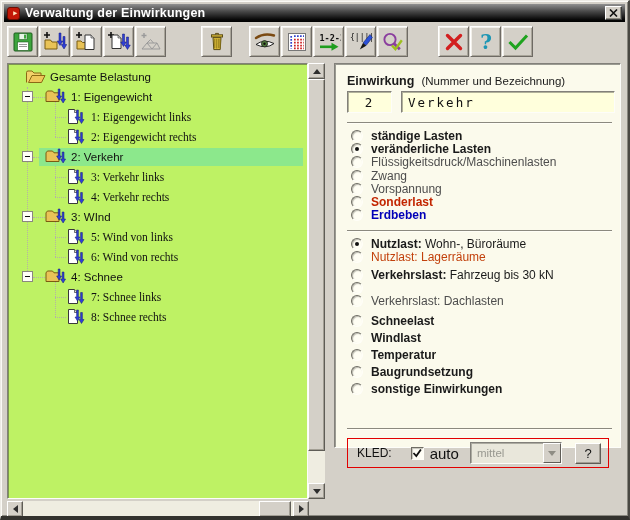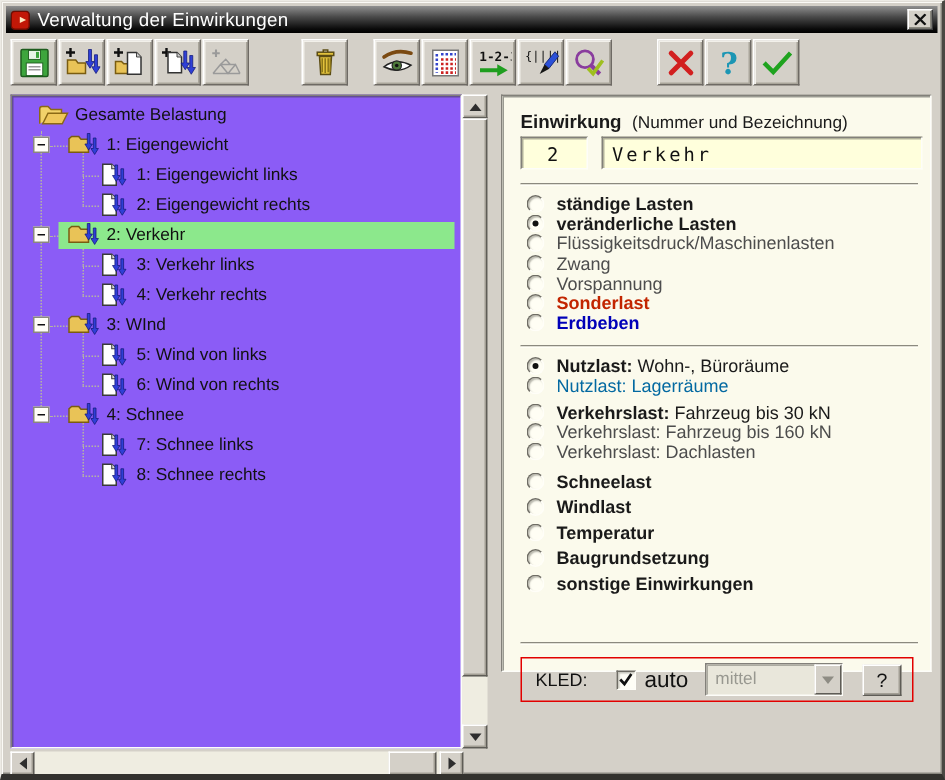--- a/index.html
+++ b/index.html
@@ -7,44 +7,44 @@
   #stage{position:relative;width:630px;height:520px;font-family:"Liberation Sans",sans-serif;
     background:#D4D0C8;border-top:1px solid #EDEBE5;border-left:1px solid #EDEBE5;
     border-right:2px solid #4a4843;border-bottom:4px solid #33322e;
     box-shadow:inset 1px 1px 0 #fbfaf6, inset -1px -1px 0 #8a8880;overflow:hidden;}
 
   
   #titlebar{position:absolute;left:3px;top:3px;right:3px;height:18px;
     background:linear-gradient(#909090,#4a4a4a 40%,#0a0a0a 85%,#000);
     display:flex;align-items:center;padding:0 3px;}
   #title-icon{width:13px;height:13px;flex:none;margin-right:5px;}
-  #title-text{color:#fff;font-size:12.5px;font-weight:normal;letter-spacing:.2px;white-space:nowrap;}
+  #title-text{color:#fff;font-size:12.5px;font-weight:bold;letter-spacing:.2px;white-space:nowrap;}
   #close-btn{margin-left:auto;width:17px;height:14px;background:#D4D0C8;
     border:1px solid;border-color:#fff #3c3c3c #3c3c3c #fff;
     box-shadow:inset -1px -1px 0 #8a887e;display:grid;place-items:center;cursor:default;}
 
   
   .tbtn{position:absolute;top:25px;width:31px;height:31px;background:#D4D0C8;
     border:1px solid;border-color:#FFFFFF #6e6a64 #6e6a64 #FFFFFF;
     box-shadow:inset 1px 1px 0 #f2f0ea, inset -1px -1px 0 #a9a59a;
     display:grid;place-items:center;}
   .tbtn svg{display:block;}
 
   
   #tree-panel{position:absolute;left:6px;top:62px;width:301px;height:436px;
-    background:#8b5cf6;border:1px solid;border-color:#82807a #fdfdf9 #fdfdf9 #82807a;
+    background:#bef264;border:1px solid;border-color:#82807a #fdfdf9 #fdfdf9 #82807a;
     box-shadow:inset 1px 1px 0 rgba(60,60,55,.5);}
   #tree-rows{position:absolute;inset:1px;overflow:hidden;padding-top:2px;}
   #tree-main-line{position:absolute;left:18px;top:22px;height:192px;width:0;
     border-left:1px dotted #b5b3a3;}
   .trow{position:relative;height:20px;display:flex;align-items:center;
     font-size:11.5px;color:#111;white-space:nowrap;}
   .trow.root{padding-left:16px;}
   .trow.folder{padding-left:36px;}
-  .trow.leaf{padding-left:58px;}
+  .trow.leaf{padding-left:58px;font-family:Liberation Serif, serif;}
   .trow .tlabel{position:relative;z-index:2;padding:1px 4px 1px 1px;margin-left:3px;}
   .trow .ticon{position:relative;z-index:2;flex:none;}
   .trow.folder::before{content:"";position:absolute;left:24px;top:10px;width:12px;
     border-top:1px dotted #b5b3a3;}
   .trow.leaf::before{content:"";position:absolute;left:46px;top:10px;width:11px;
     border-top:1px dotted #b5b3a3;}
   .trow.leaf::after{content:"";position:absolute;left:46px;top:-10px;height:20px;width:0;
     border-left:1px dotted #b5b3a3;}
   .trow .hl{display:none;position:absolute;left:30px;right:3px;top:1px;bottom:1px;
     background:#8CE88C;z-index:1;}
@@ -437,29 +437,28 @@
     <div id="sep2" class="sep"></div>
     <div id="type-list" class="radio-list">
         <div class="radio-row selected">
       <span class="radio">
             <span class="dot"></span>
           </span>
       <span class="radio-label" style="color: rgb(26, 26, 26);"><span class="pre">Nutzlast:</span><span class="rest"> Wohn-, Büroräume</span></span>
     </div>
         <div class="radio-row">
       <span class="radio"></span>
-      <span class="radio-label" style="color: #0369a1;"><span class="pre"></span><span class="rest">Nutzlast: Lagerräume</span></span>
+      <span class="radio-label" style="color: #c2410c;"><span class="pre"></span><span class="rest">Nutzlast: Lagerräume</span></span>
     </div>
         <div class="radio-row gap">
       <span class="radio"></span>
       <span class="radio-label" style="color: rgb(26, 26, 26);"><span class="pre">Verkehrslast:</span><span class="rest"> Fahrzeug bis 30 kN</span></span>
     </div>
         <div class="radio-row">
       <span class="radio"></span>
-      <span class="radio-label" style="color: rgb(77, 77, 77);"><span class="pre"></span><span class="rest">Verkehrslast: Fahrzeug bis 160 kN</span></span>
     </div>
         <div class="radio-row">
       <span class="radio"></span>
       <span class="radio-label" style="color: rgb(77, 77, 77);"><span class="pre"></span><span class="rest">Verkehrslast: Dachlasten</span></span>
     </div>
         <div class="radio-row gap spaced">
       <span class="radio"></span>
       <span class="radio-label bold" style="color: rgb(26, 26, 26);"><span class="pre"></span><span class="rest">Schneelast</span></span>
     </div>
         <div class="radio-row spaced">

